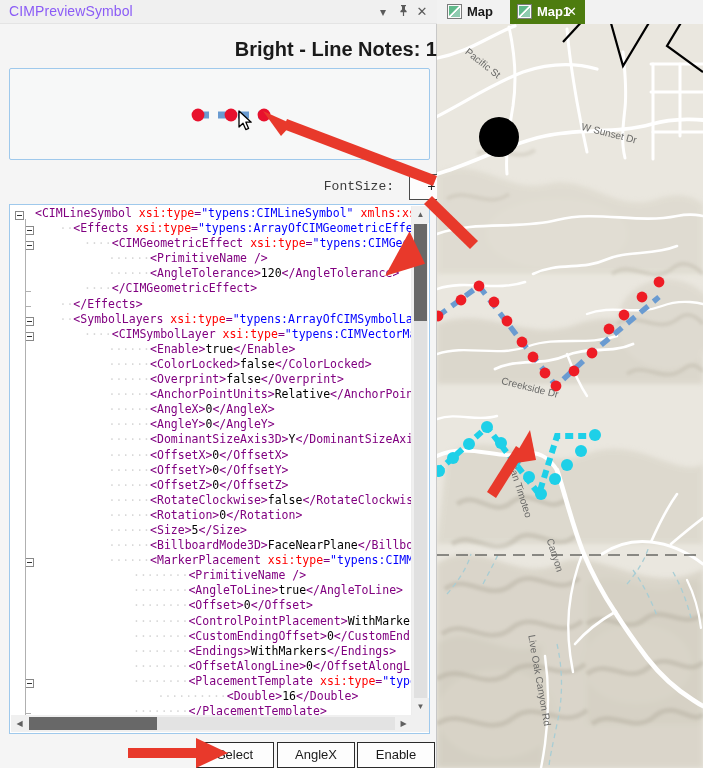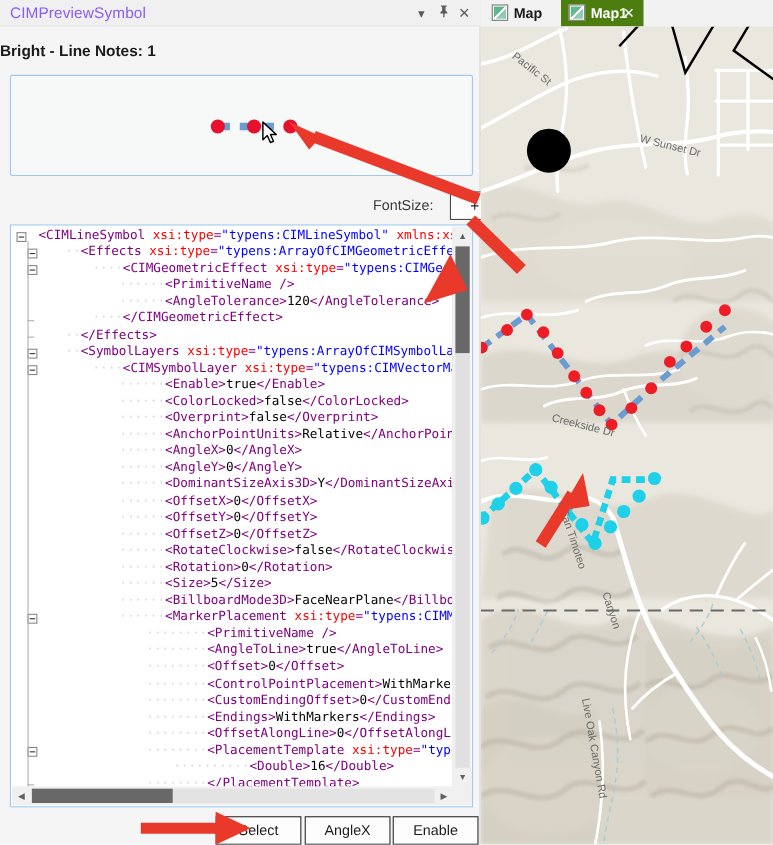--- a/index.html
+++ b/index.html
@@ -31,34 +31,34 @@
     position:absolute; top:4px; width:16px; height:16px;
     color:#5a5a5a; font-size:12px; text-align:center; line-height:16px;
     cursor:default;
   }
   #tb-menu{ right:46px; }
   #tb-pin{ right:26px; }
   #tb-close{ right:7px; font-size:13px; }
 
   #subtitle{
     position:absolute; left:0; top:38px; width:437px;
-    text-align:left; font-size:14px; color:#1a1a1a; font-weight:bold;
+    text-align:right; font-size:20px; color:#1a1a1a; font-weight:bold;
   }
 
   
   #preview-box{
     position:absolute; left:9px; top:68px; width:421px; height:92px;
     background:#f7f8f8; border:1px solid #9fc9ec; border-radius:2px;
   }
   #preview-symbol{ position:absolute; left:0; top:0; width:421px; height:92px; }
   #cursor-arrow{ position:absolute; left:238px; top:110px; width:16px; height:22px; }
 
   
   #fontsize-row{
-    position:absolute; left:0; top:174px; width:527px; height:26px;
+    position:absolute; left:0; top:174px; width:527px; height:26px;font-family:Liberation Mono, monospace;
   }
   #fontsize-label{
     position:absolute; right:133px; top:5px; font-size:13px; color:#3b3b3b;
   }
   .sm-btn{
     position:absolute; top:0; width:45px; height:26px;
     background:#fdfdfd; border:1px solid #4a4a4a;
     font-size:14px; color:#222; text-align:center; line-height:24px;
     cursor:default;
   }

